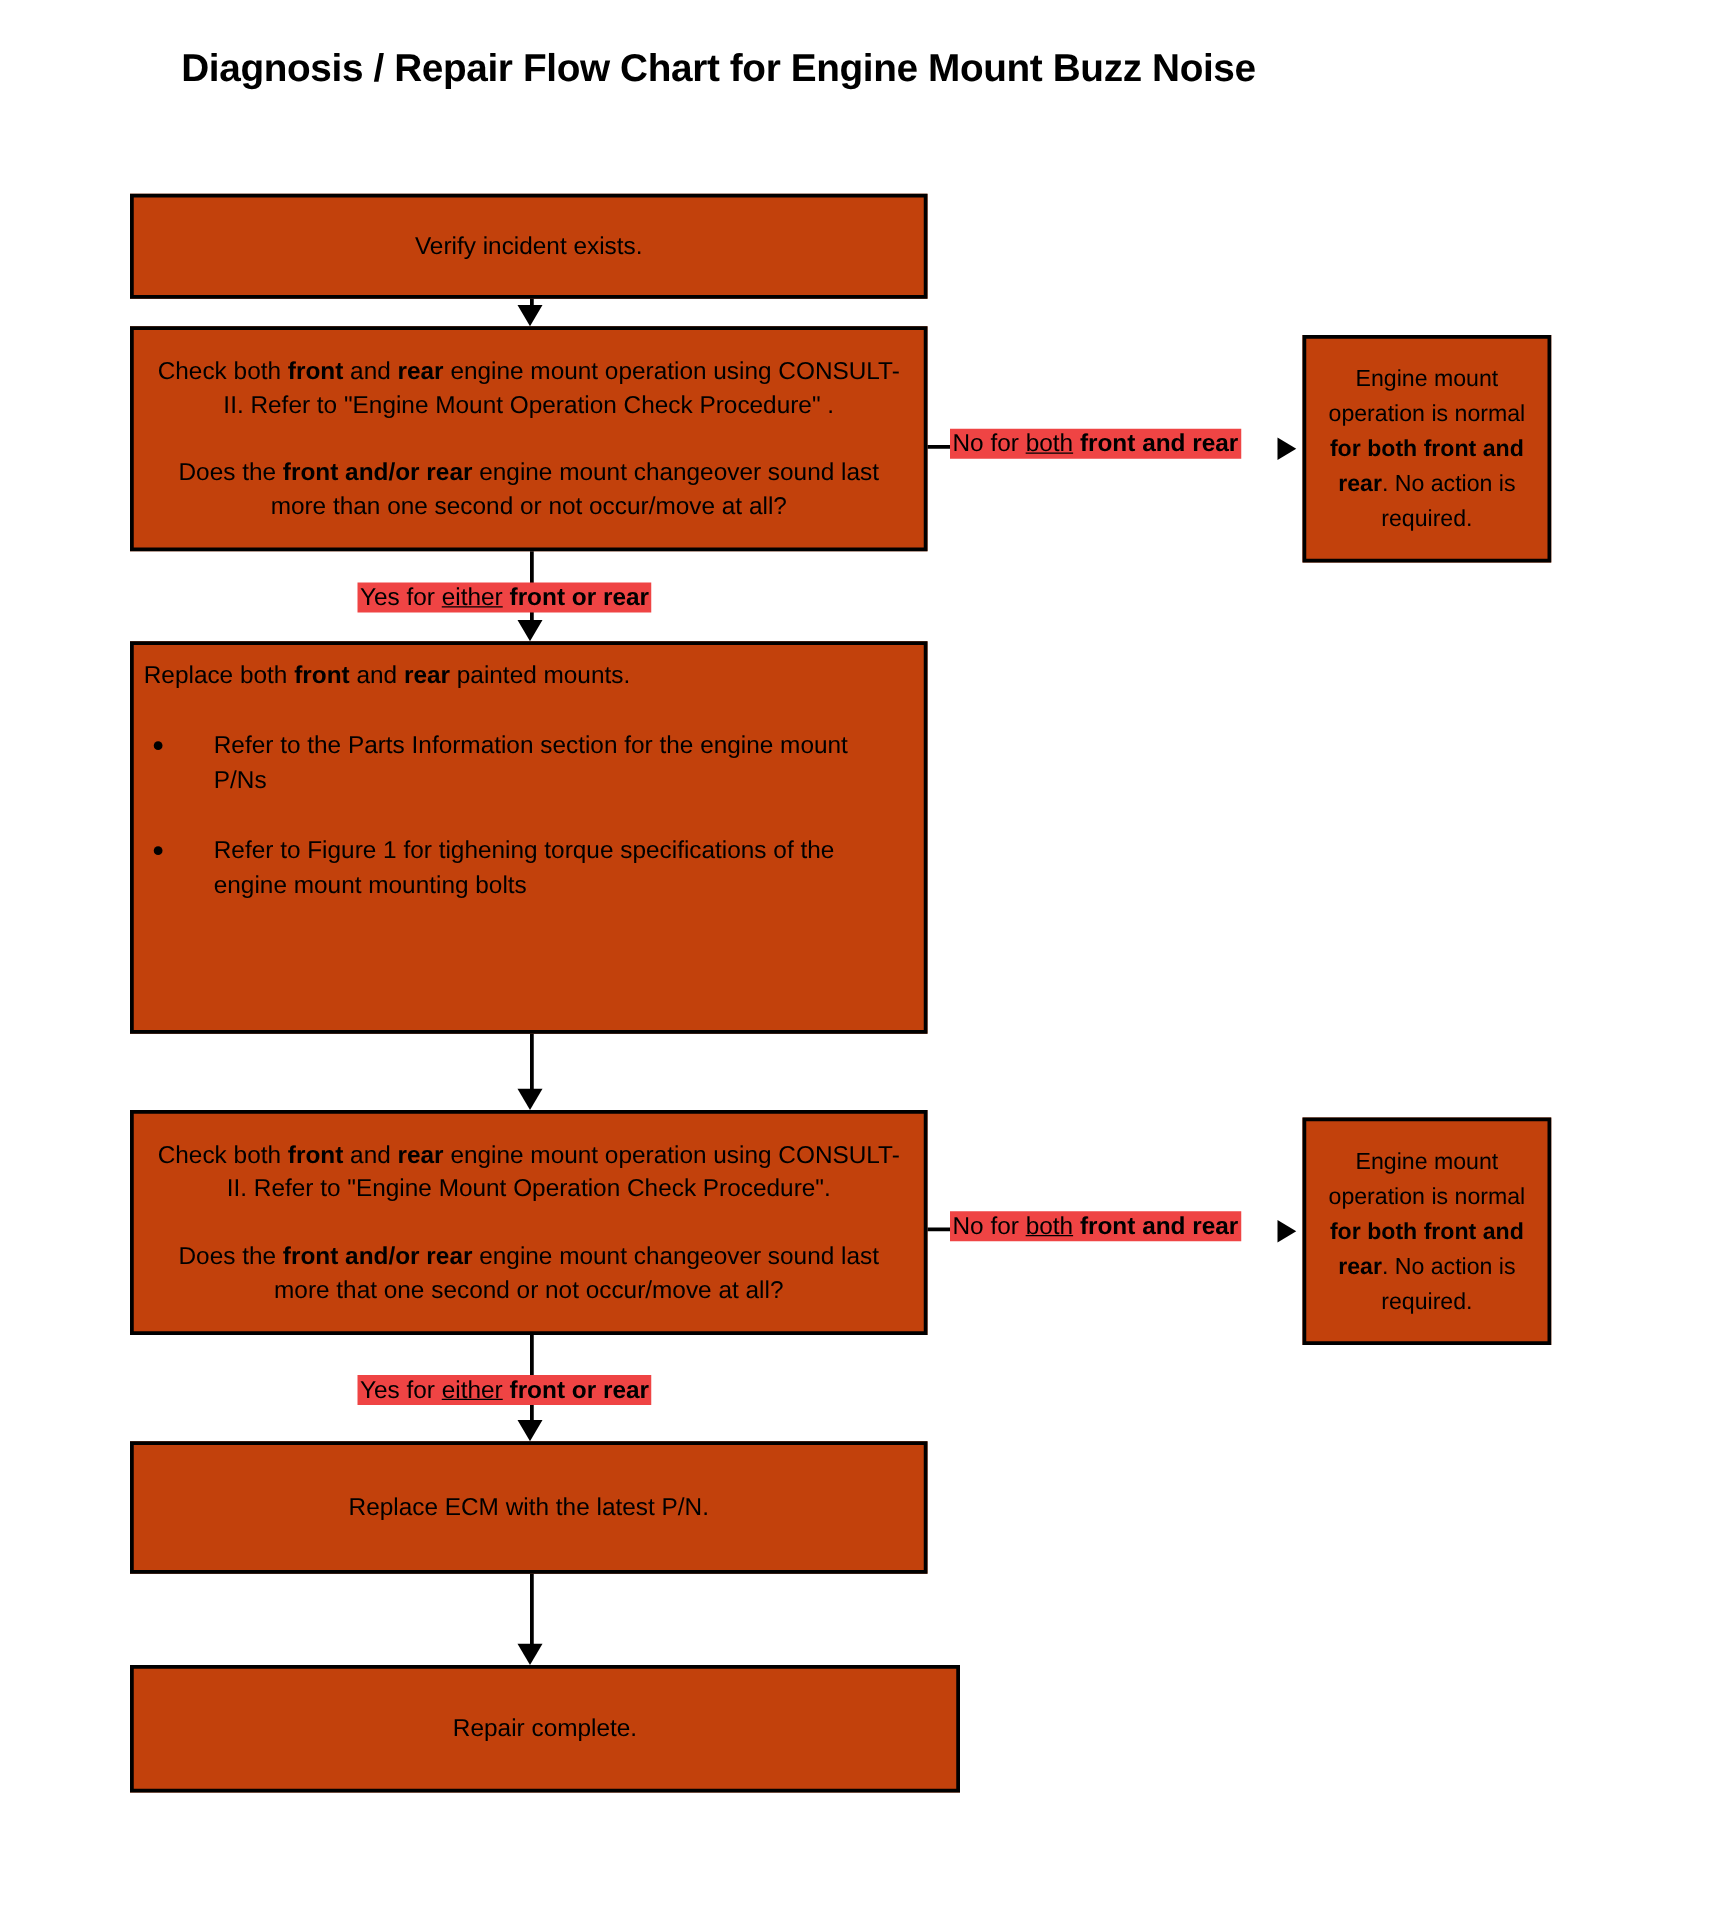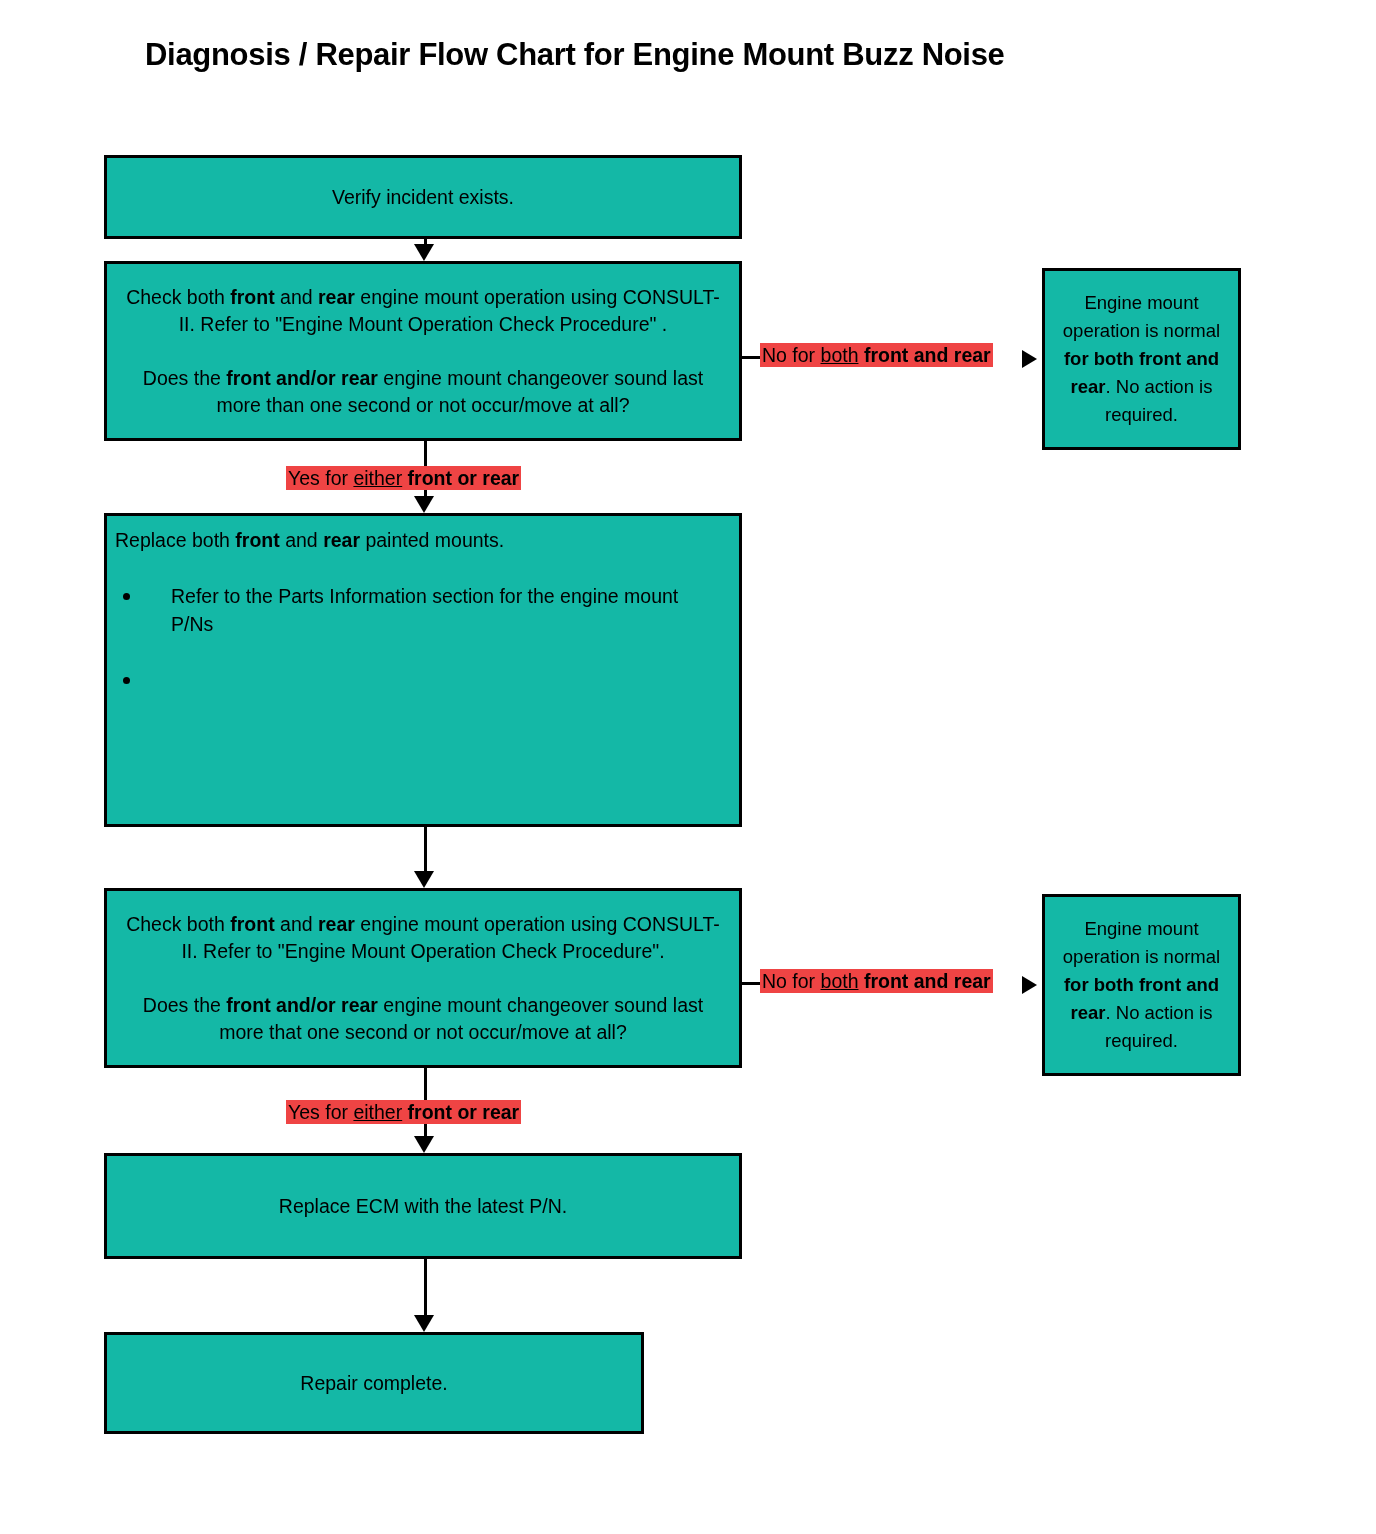--- a/index.html
+++ b/index.html
@@ -32,21 +32,21 @@
     font-weight: bold;
     letter-spacing: -0.3px;
     line-height: 38px;
     white-space: nowrap;
     font-stretch: condensed;
   }
 
   .node {
     position: absolute;
     border: 3px solid #000000;
-    background: #14b8a6;
+    background: #c2410c;
     box-sizing: border-box;
     display: flex;
     align-items: center;
     justify-content: flex-end;
     font-size: 19.5px;
     line-height: 27px;
     text-align: center;
   }
   .node .inner {
     width: 100%;
@@ -58,21 +58,21 @@
   #node-verify      { left: 104px; top: 155px;  width: 638px; height: 84px; }
   #node-check1      { left: 104px; top: 261px;  width: 638px; height: 180px; }
   #node-normal1     { left: 1042px; top: 268px; width: 199px; height: 182px;
                       font-size: 18.5px; line-height: 28px; }
   #node-replace     { left: 104px; top: 513px;  width: 638px; height: 314px;
                       text-align: left; align-items: flex-start; }
   #node-check2      { left: 104px; top: 888px;  width: 638px; height: 180px; }
   #node-normal2     { left: 1042px; top: 894px; width: 199px; height: 182px;
                       font-size: 18.5px; line-height: 28px; }
   #node-ecm         { left: 104px; top: 1153px; width: 638px; height: 106px; }
-  #node-done        { left: 104px; top: 1332px; width: 540px; height: 102px; }
+  #node-done        { left: 104px; top: 1332px; width: 664px; height: 102px; }
 
   .node-body p { margin: 0; }
   .node-body p.gap { margin-top: 27px; }
 
   .replace-body {
     padding: 10px 14px 0 6px;
     font-size: 19.5px;
     line-height: 28px;
     width: 100%;
     box-sizing: border-box;
@@ -193,21 +193,21 @@
 
   <div class="vline" id="conn2-line"></div>
   <div class="edge-label" id="label-yes1"><span>Yes for </span><span class="u">either</span><span>  </span><span class="b">front or rear</span></div>
   <div class="arrow-down" id="conn2-arrow"></div>
 
   <div class="node" id="node-replace">
     <div class="replace-body">
       <p class="lead"><span>Replace both </span><span class="b">front</span><span> and </span><span class="b">rear</span><span> painted mounts.</span></p>
       <ul class="bullet-list">
         <li><span class="dot"></span><span>Refer to the Parts Information section for the engine mount P/Ns</span></li>
-        <li><span class="dot"></span></li>
+        <li><span class="dot"></span><span>Refer to Figure 1 for tighening torque specifications of  the engine mount mounting bolts</span></li>
       </ul>
     </div>
   </div>
 
   <div class="vline" id="conn3-line"></div>
   <div class="arrow-down" id="conn3-arrow"></div>
 
   <div class="node" id="node-check2">
     <div class="inner node-body">
       <p><span>Check both </span><span class="b">front</span><span> and </span><span class="b">rear</span><span> engine mount operation using CONSULT-II. Refer to "Engine Mount Operation Check Procedure".</span></p>

